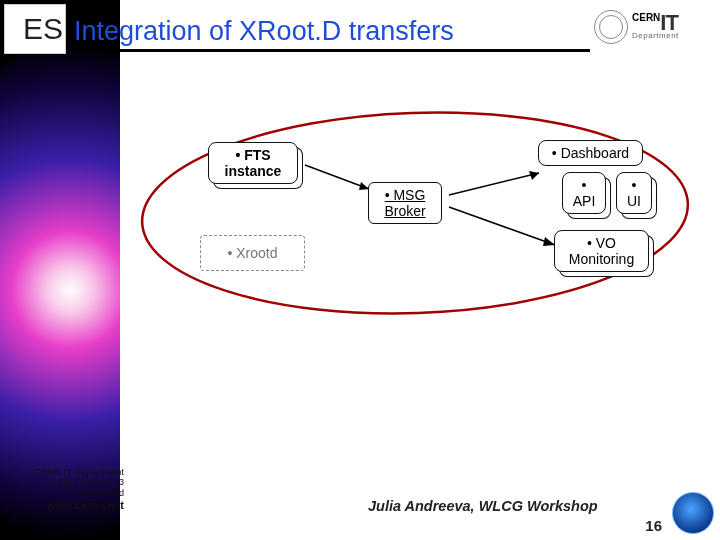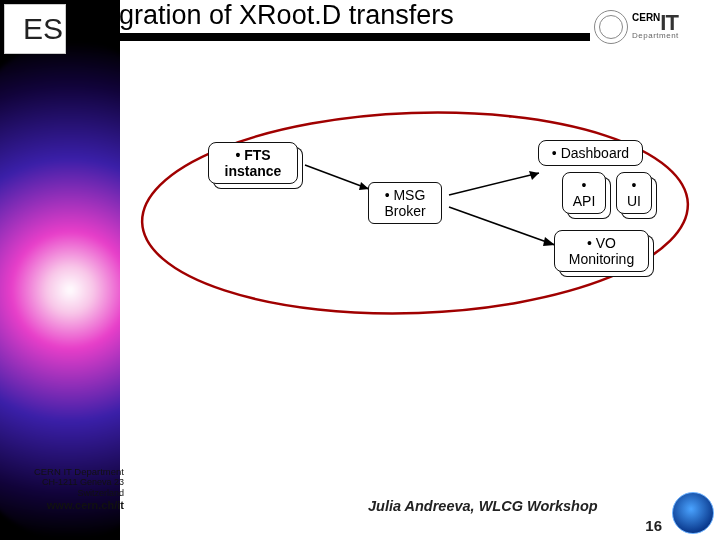--- a/index.html
+++ b/index.html
@@ -22,22 +22,22 @@
     position: absolute; left: 4px; top: 4px; width: 62px; height: 50px;
     background: #fff; color: #222; font-size: 30px; font-weight: 400;
     display: flex; align-items: center; justify-content: center;
     border: 1px solid #ccc;
     padding-left: 16px;
   }
 
   
   .title {
     position: absolute; left: 74px; top: 0; right: 130px;
-    font-size: 27px; color: #000000; line-height: 1.15;
-    border-bottom: 8px solid #000000; padding: 0 0 2px 0;
+    font-size: 27px; color: #1d4ed8; line-height: 1.15;
+    border-bottom: 3px solid #000000; padding: 16px 0 2px 0;
   }
 
   .cern-logo {
     position: absolute; right: 8px; top: 6px; width: 118px; height: 42px;
     display: flex; align-items: center; gap: 4px;
   }
   .cern-ring {
     width: 34px; height: 34px; border: 1.5px solid #888; border-radius: 50%;
     position: relative;
   }
@@ -54,21 +54,21 @@
   .ellipse-wrap { position: absolute; left: 5px; top: 5px; width: 560px; height: 215px; }
 
   .node {
     position: absolute; background: #fff; border: 1px solid #111; border-radius: 8px;
     text-align: center; font-size: 14px; padding: 4px 8px; line-height: 1.15;
     box-shadow: 5px 5px 0 -1px #fff, 5px 5px 0 0 #111;
   }
   .node.dashed { border-style: dashed; border-radius: 4px; box-shadow: none; border-color: #888; color: #777; border-width: 1.5px; }
   .node.single { box-shadow: none; }
   .node-fts { left: 78px; top: 42px; width: 90px; font-weight: bold; }
-  .node-msg { left: 238px; top: 82px; width: 74px; border-radius: 6px; }
+  .node-msg { left: 238px; top: 82px; width: 74px; border-radius: 6px; text-decoration: underline; }
   .node-dash { left: 408px; top: 40px; width: 105px; box-shadow: none; }
   .node-api { left: 432px; top: 72px; width: 44px; }
   .node-ui  { left: 486px; top: 72px; width: 36px; }
   .node-vo  { left: 424px; top: 130px; width: 95px; }
   .node-xrootd { left: 70px; top: 135px; width: 105px; height: 36px; display:flex; align-items:center; justify-content:center; }
 
   
   .body-text {
     position: absolute; left: 150px; top: 390px; right: 30px;
     font-size: 23px; color: #222; line-height: 1.25;
@@ -127,20 +127,21 @@
       <line x1="314" y1="102" x2="420" y2="140" stroke="#000" stroke-width="1.5"></line>
       <polygon points="420,140 410,132 408,141" fill="#000"></polygon>
     </svg>
 
     <div class="node node-fts">• FTS instance</div>
     <div class="node single node-msg">• MSG Broker</div>
     <div class="node node-dash single">• Dashboard</div>
     <div class="node node-api">• API</div>
     <div class="node node-ui">• UI</div>
     <div class="node node-vo">• VO Monitoring</div>
+    <div class="node dashed node-xrootd">• Xrootd</div>
   </div>
 
 
   <div class="author">Julia Andreeva, WLCG Workshop</div>
   <div class="pagenum">16</div>
 
   <div class="footer-addr">
     <div class="l1">CERN IT Department</div>
     <div>CH-1211 Geneva 23</div>
     <div>Switzerland</div>

